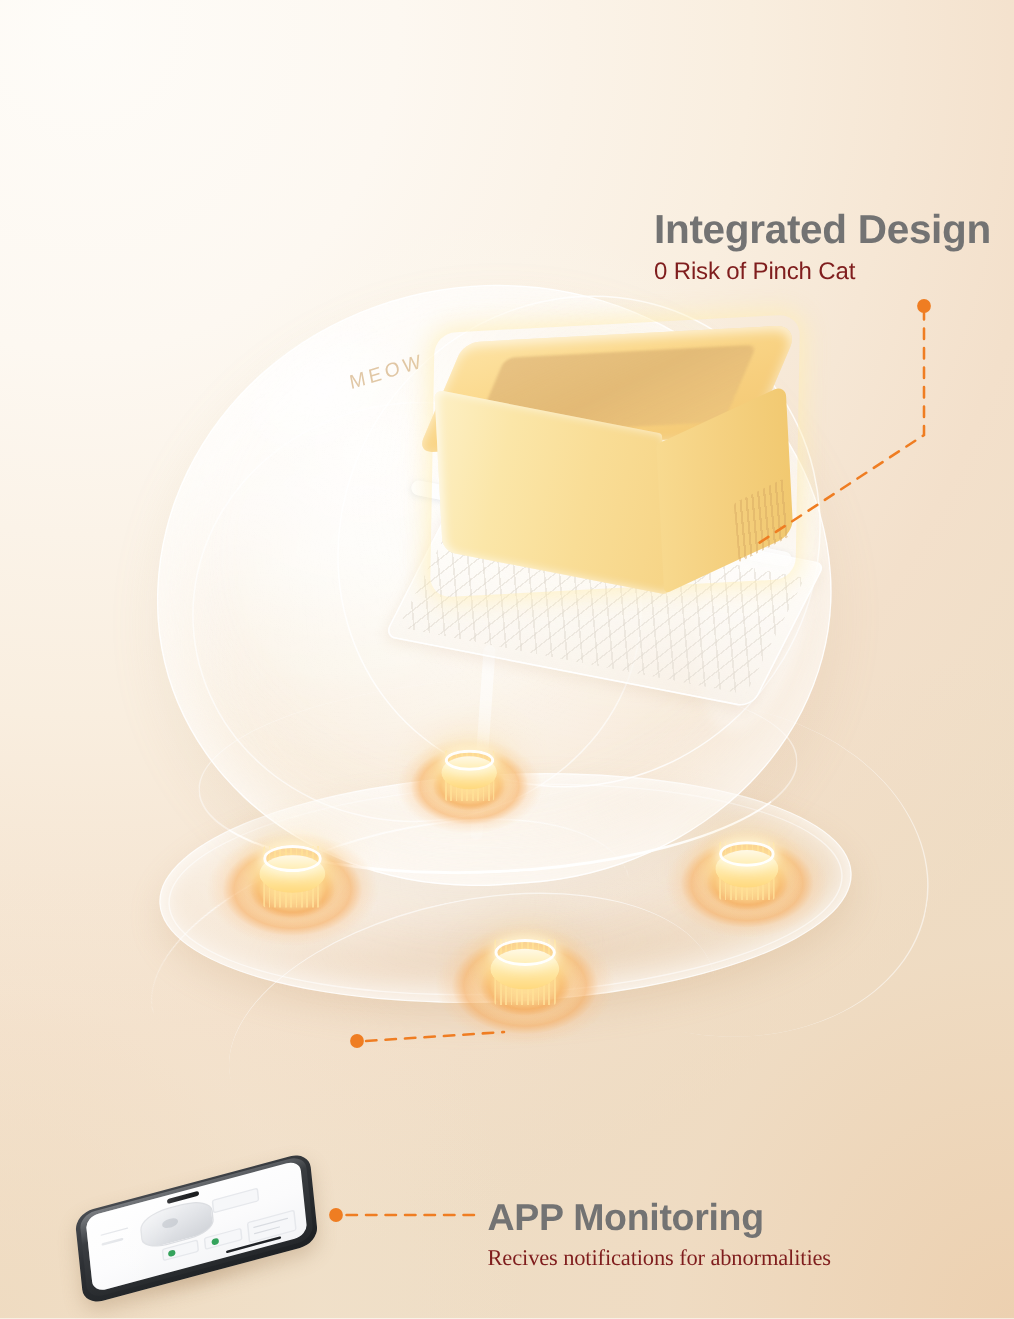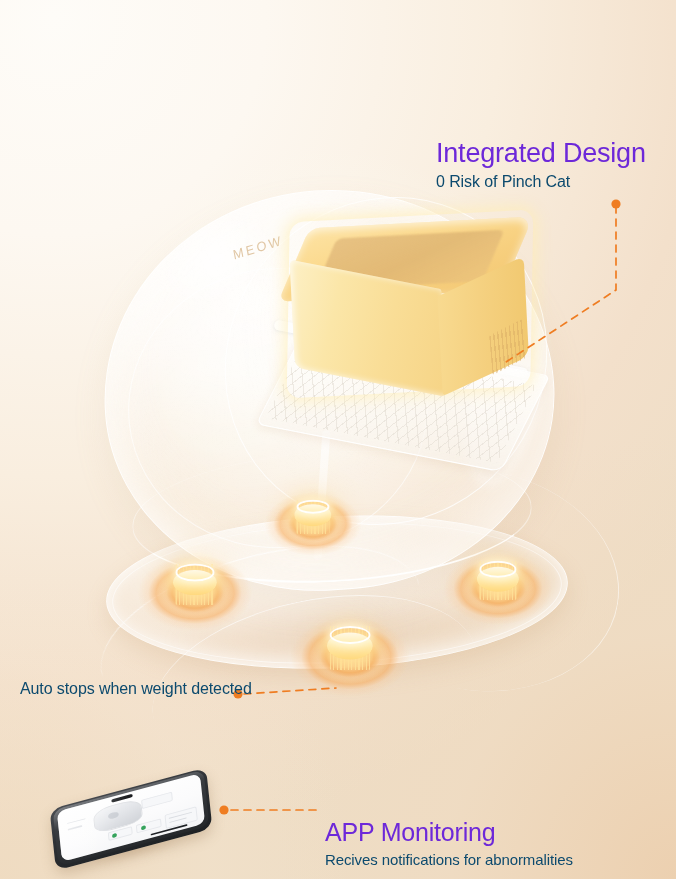--- a/index.html
+++ b/index.html
@@ -63,43 +63,43 @@
     font-weight: 400;
     letter-spacing: -0.3px;
     color: #231f1c;
     white-space: nowrap;
   }
 
   .callout { position: absolute; }
   .callout .head {
     font-size: 27px;
     line-height: 1.16;
-    color: #6d28d9;
-    font-weight: 400;
+    color: #737373;
+    font-weight: 700;
     letter-spacing: -0.2px;
     white-space: nowrap;
   }
   .callout .sub {
     font-size: 16px;
     line-height: 1.3;
-    color: #0c4a6e;
+    color: #7f1d1d;
     font-weight: 400;
     letter-spacing: -0.1px;
     white-space: nowrap;
     margin-top: 3px;
   }
 
   #callout-integrated { left: 436px; top: 138px; }
   #callout-sensors    { left: 20px;  top: 676px; }
 
   #callout-app {
-    left: 325px; top: 818px;
+    left: 325px; top: 798px;
   }
   #callout-app .head { font-size: 25px; }
-  #callout-app .sub  { font-size: 15px; }
+  #callout-app .sub  { font-size: 15px; font-family: Liberation Serif, serif; }
 
   
   .connector-svg {
     position: absolute;
     inset: 0;
     width: 676px;
     height: 879px;
     pointer-events: none;
   }
 
@@ -705,21 +705,20 @@
       <circle cx="224" cy="810" r="4.6" fill="#ef7d22"></circle>
     </g>
   </svg>
 
   <div class="callout" id="callout-integrated">
     <div class="head">Integrated Design</div>
     <div class="sub">0 Risk of Pinch Cat</div>
   </div>
 
   <div class="callout" id="callout-sensors">
-    <div class="sub">Auto stops when weight detected</div>
   </div>
 
   <div class="callout" id="callout-app">
     <div class="head">APP Monitoring</div>
     <div class="sub">Recives notifications for abnormalities</div>
   </div>
 
 </div>
 
 </body></html>

